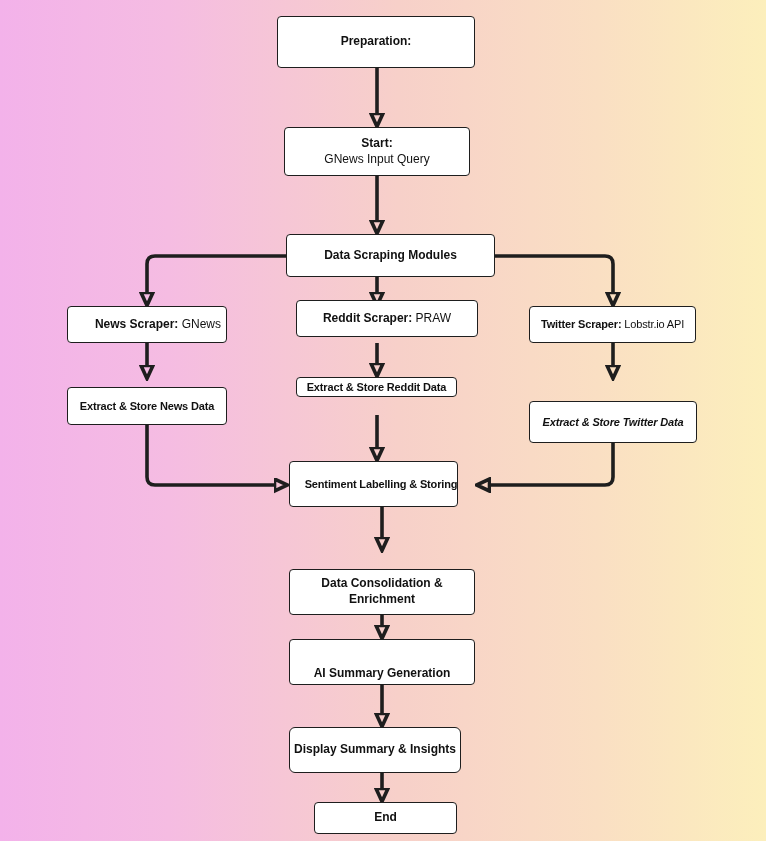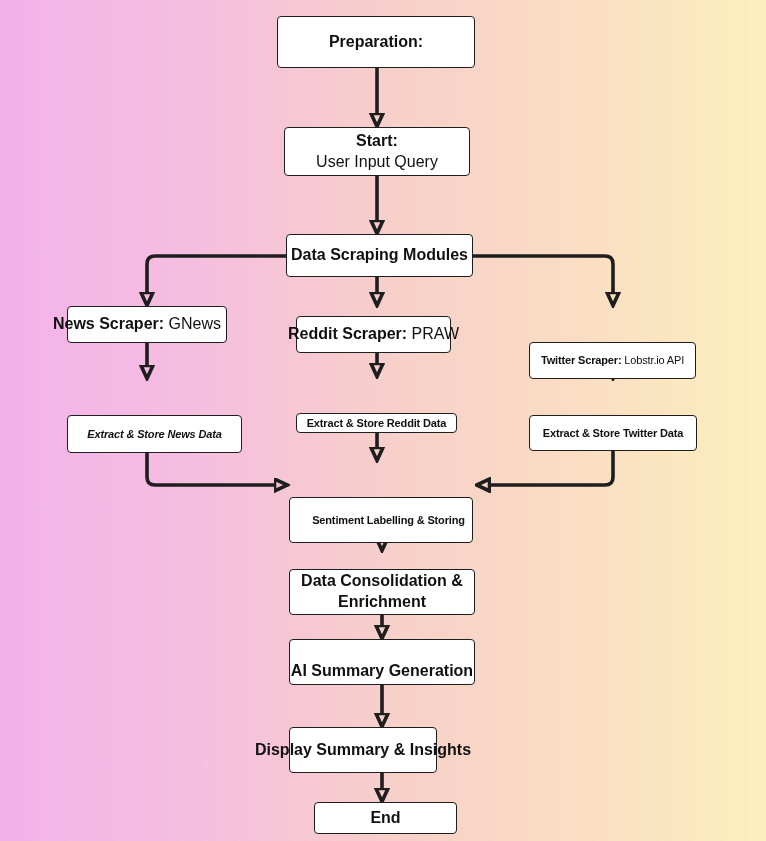--- a/index.html
+++ b/index.html
@@ -37,28 +37,28 @@
     position: absolute;
     box-sizing: border-box;
     background: var(--box_bg);
     border: 1.4px solid var(--line);
     border-radius: 4px;
     display: flex;
     flex-direction: column;
     align-items: center;
     justify-content: center;
     text-align: center;
-    font-size: 16px;
+    font-size: 12px;
     line-height: 1.3;
     color: var(--text);
     padding: 2px 5px;
   }
   .node .b { font-weight: bold; }
   .node .row { white-space: nowrap; }
-  .node.sm { font-size: 11px; letter-spacing: -0.15px; margin-top: 36px; }
+  .node.sm { font-size: 11px; letter-spacing: -0.15px; }
 </style>
 </head>
 <body>
 
 <div class="stage">
 
   <svg class="arrows" width="766" height="841" viewBox="0 0 766 841">
     <defs>
       <marker id="ah" markerUnits="userSpaceOnUse" markerWidth="16" markerHeight="16" refX="1.5" refY="7.5" orient="auto">
         <path d="M1,1.5 L14,7.5 L1,13.5 Z" fill="var(--line, #1e1e1e)" stroke="none"></path>
@@ -80,64 +80,64 @@
     <path d="M382,685 L382,714" marker-end="url(#ah)"></path>
     <path d="M382,773 L382,789" marker-end="url(#ah)"></path>
   </svg>
 
   <div class="node" style="left:277px; top:16px; width:198px; height:52px;">
     <div class="b">Preparation:</div>
   </div>
 
   <div class="node" style="left:284px; top:127px; width:186px; height:49px;">
     <div class="b">Start:</div>
-    <div>User Input Query</div>
+    <div>GNews Input Query</div>
   </div>
 
-  <div class="node" style="left:286px; top:234px; width:187px; height:43px;">
+  <div class="node" style="left:286px; top:234px; width:209px; height:43px;">
     <div class="b row">Data Scraping Modules</div>
   </div>
 
   <div class="node" style="left:67px; top:306px; width:160px; height:37px;align-items:flex-end;">
     <div class="row"><span class="b">News Scraper:</span><span> GNews</span></div>
   </div>
 
-  <div class="node" style="left:296px; top:316px; width:155px; height:37px;">
+  <div class="node" style="left:296px; top:300px; width:182px; height:37px;">
     <div class="row"><span class="b">Reddit Scraper:</span><span> PRAW</span></div>
   </div>
 
   <div class="node sm" style="left:529px; top:306px; width:167px; height:37px;">
     <div class="row"><span class="b">Twitter Scraper:</span><span> Lobstr.io API</span></div>
   </div>
 
-  <div class="node sm" style="left:67px; top:379px; width:175px; height:38px;font-style:italic;">
+  <div class="node sm" style="left:67px; top:387px; width:160px; height:38px;">
     <div class="b row">Extract &amp; Store News Data</div>
   </div>
 
   <div class="node sm" style="left:296px; top:377px; width:161px; height:20px;">
     <div class="b row">Extract &amp; Store Reddit Data</div>
   </div>
 
-  <div class="node sm" style="left:529px; top:379px; width:168px; height:36px;">
+  <div class="node sm" style="left:529px; top:401px; width:168px; height:42px;font-style:italic;">
     <div class="b row">Extract &amp; Store Twitter Data</div>
   </div>
 
-  <div class="node sm" style="left:289px; top:461px; width:184px; height:46px;padding-left:20px;">
+  <div class="node sm" style="left:289px; top:461px; width:169px; height:46px;padding-left:20px;">
     <div class="b row">Sentiment Labelling &amp; Storing</div>
   </div>
 
   <div class="node" style="left:289px; top:569px; width:186px; height:46px;">
     <div class="b">Data Consolidation &amp; Enrichment</div>
   </div>
 
   <div class="node" style="left:289px; top:639px; width:186px; height:46px;justify-content:flex-end;">
     <div class="b row">AI Summary Generation</div>
   </div>
 
-  <div class="node" style="left:289px; top:727px; width:148px; height:46px;">
+  <div class="node" style="left:289px; top:727px; width:172px; height:46px;border-radius:6px;">
     <div class="b row">Display Summary &amp; Insights</div>
   </div>
 
   <div class="node" style="left:314px; top:802px; width:143px; height:32px;">
     <div class="b row">End</div>
   </div>
 
 </div>
 
 </body></html>

